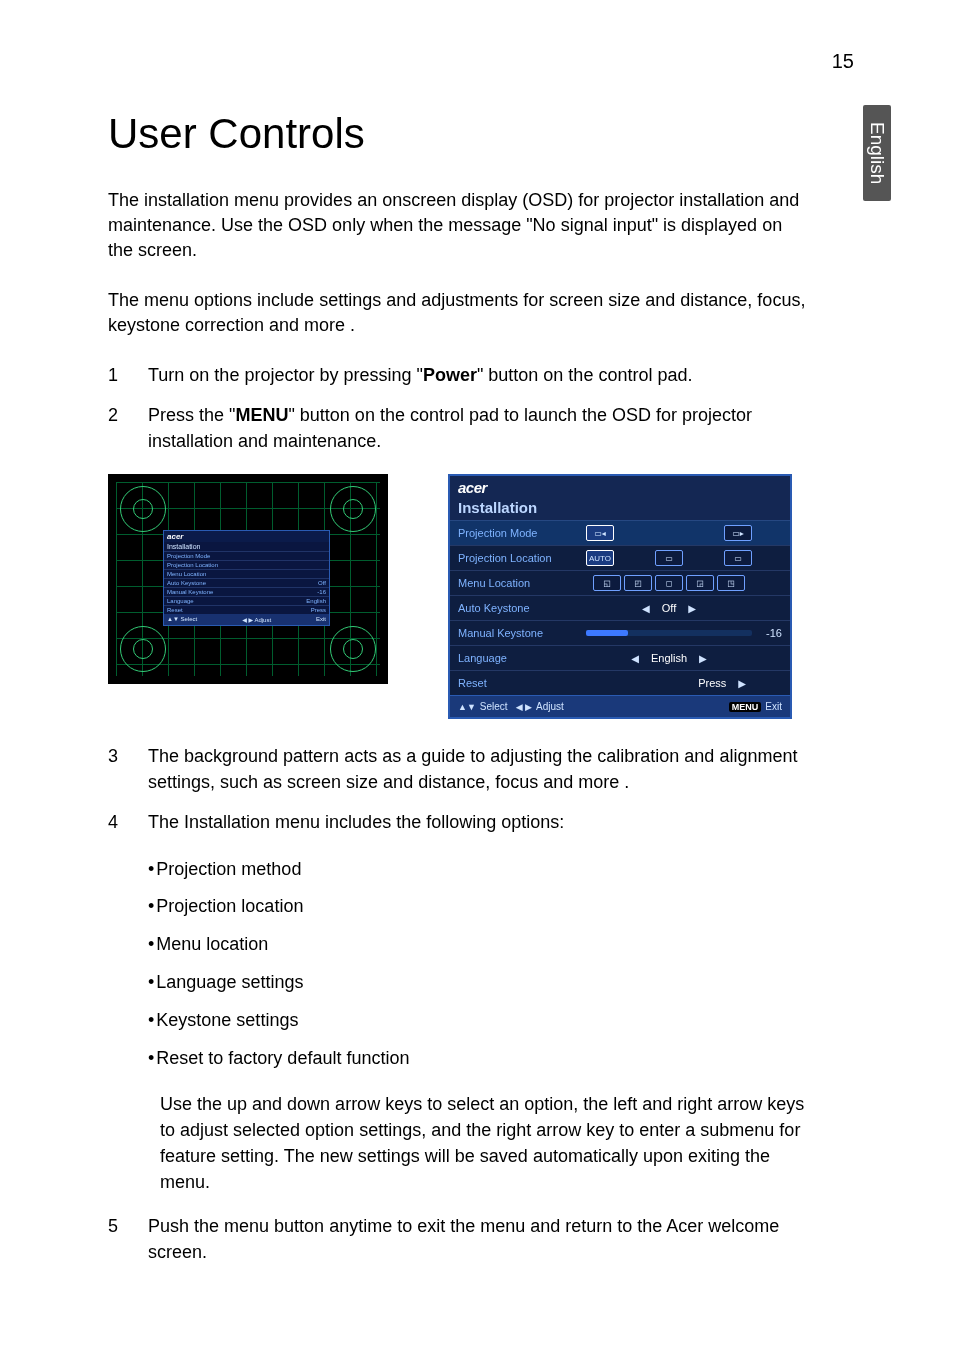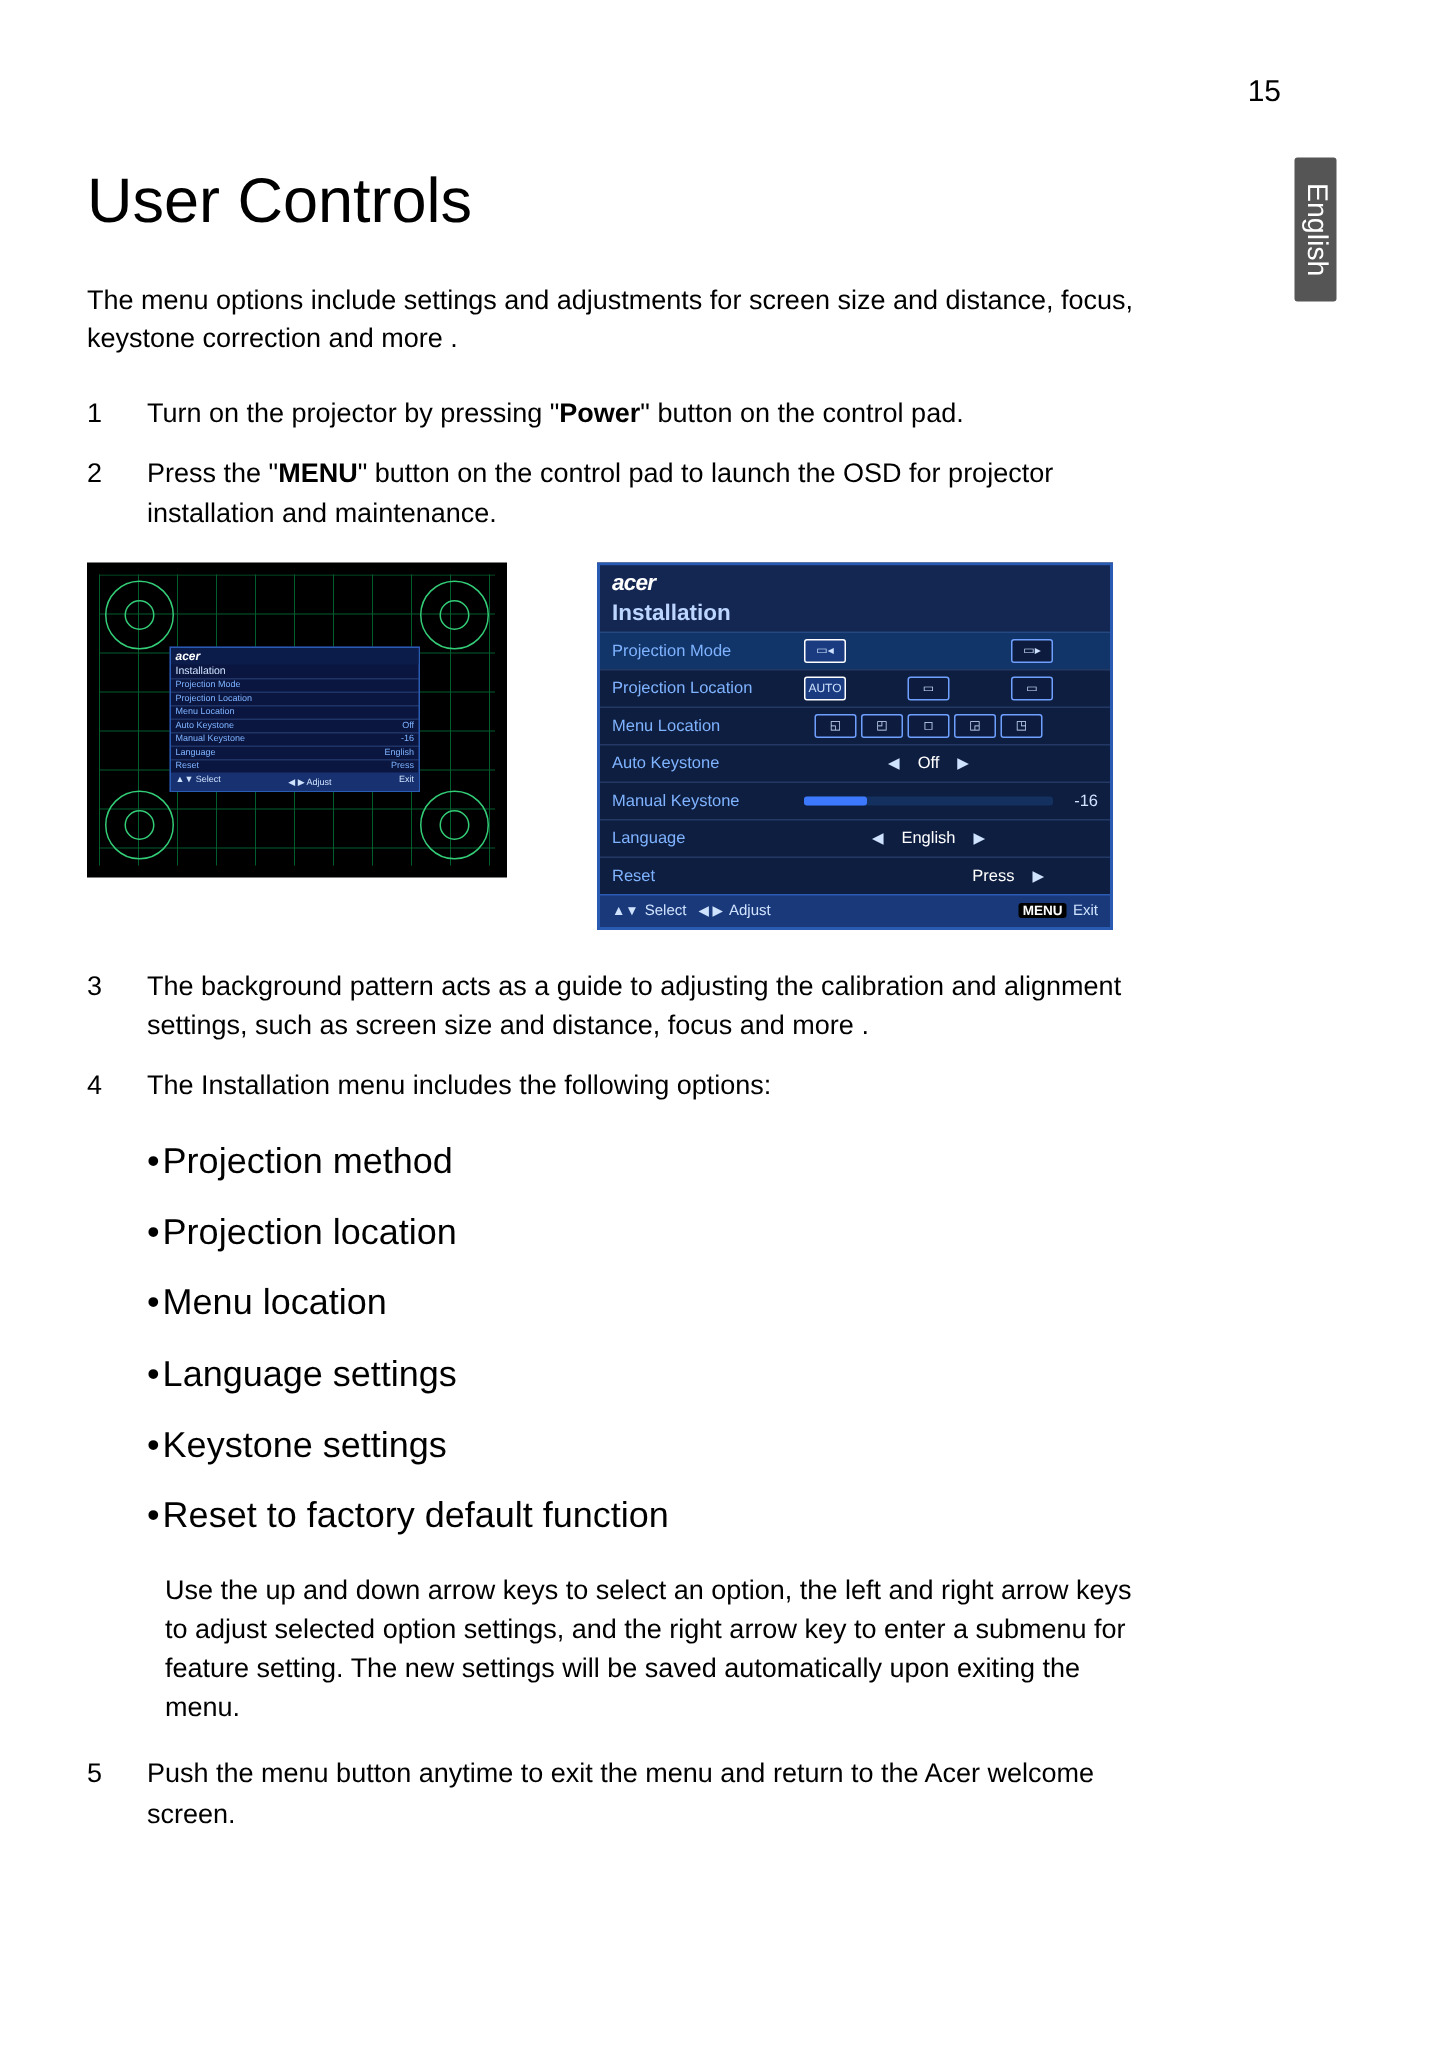--- a/index.html
+++ b/index.html
@@ -8,21 +8,21 @@
     background: #fff;
     font-family: "Segoe UI", Tahoma, Arial, sans-serif;
     color: #000;
     width: 954px;
   }
   .page {
     width: 954px;
     height: 1369px;
     position: relative;
     box-sizing: border-box;
-    padding: 60px 80px 60px 58px;
+    padding: 60px 80px 60px 108px;
   }
   .page-number {
     position: absolute;
     top: 50px;
     right: 100px;
     font-size: 20px;
   }
   .side-tab {
     position: absolute;
     top: 105px;
@@ -213,21 +213,21 @@
     background:#000;color:#fff;padding:0 3px;border-radius:2px;font-weight:bold;font-size:9px;
   }
   .osd .tri { font-size:9px; }
 
   ul.bullets {
     list-style: none;
     padding: 0;
     margin: 8px 0 14px 40px;
   }
   ul.bullets li {
-    font-size: 24px;
+    font-size: 18px;
     line-height: 1.55;
     margin-bottom: 10px;
   }
   ul.bullets li::before {
     content: "•";
     margin-right: 2px;
   }
   .indent-block {
     margin-left: 52px;
     font-size: 18px;
@@ -238,20 +238,21 @@
 </head>
 <body>
 
 <div class="page">
 
   <div class="page-number">15</div>
   <div class="side-tab">English</div>
 
   <h1 class="title">User Controls</h1>
 
+  <p class="body-text">The installation menu provides an onscreen display (OSD) for projector installation and maintenance. Use the OSD only when the message "No signal input" is displayed on the screen.</p>
 
   <p class="body-text">The menu options include settings and adjustments for screen size and distance, focus, keystone correction and more .</p>
 
   <ol class="steps">
     <li>
       <span class="num">1</span>
       <span class="txt">
         <span>Turn on the projector by pressing "</span><span class="bold">Power</span><span>" button on the control pad.</span>
       </span>
     </li>

